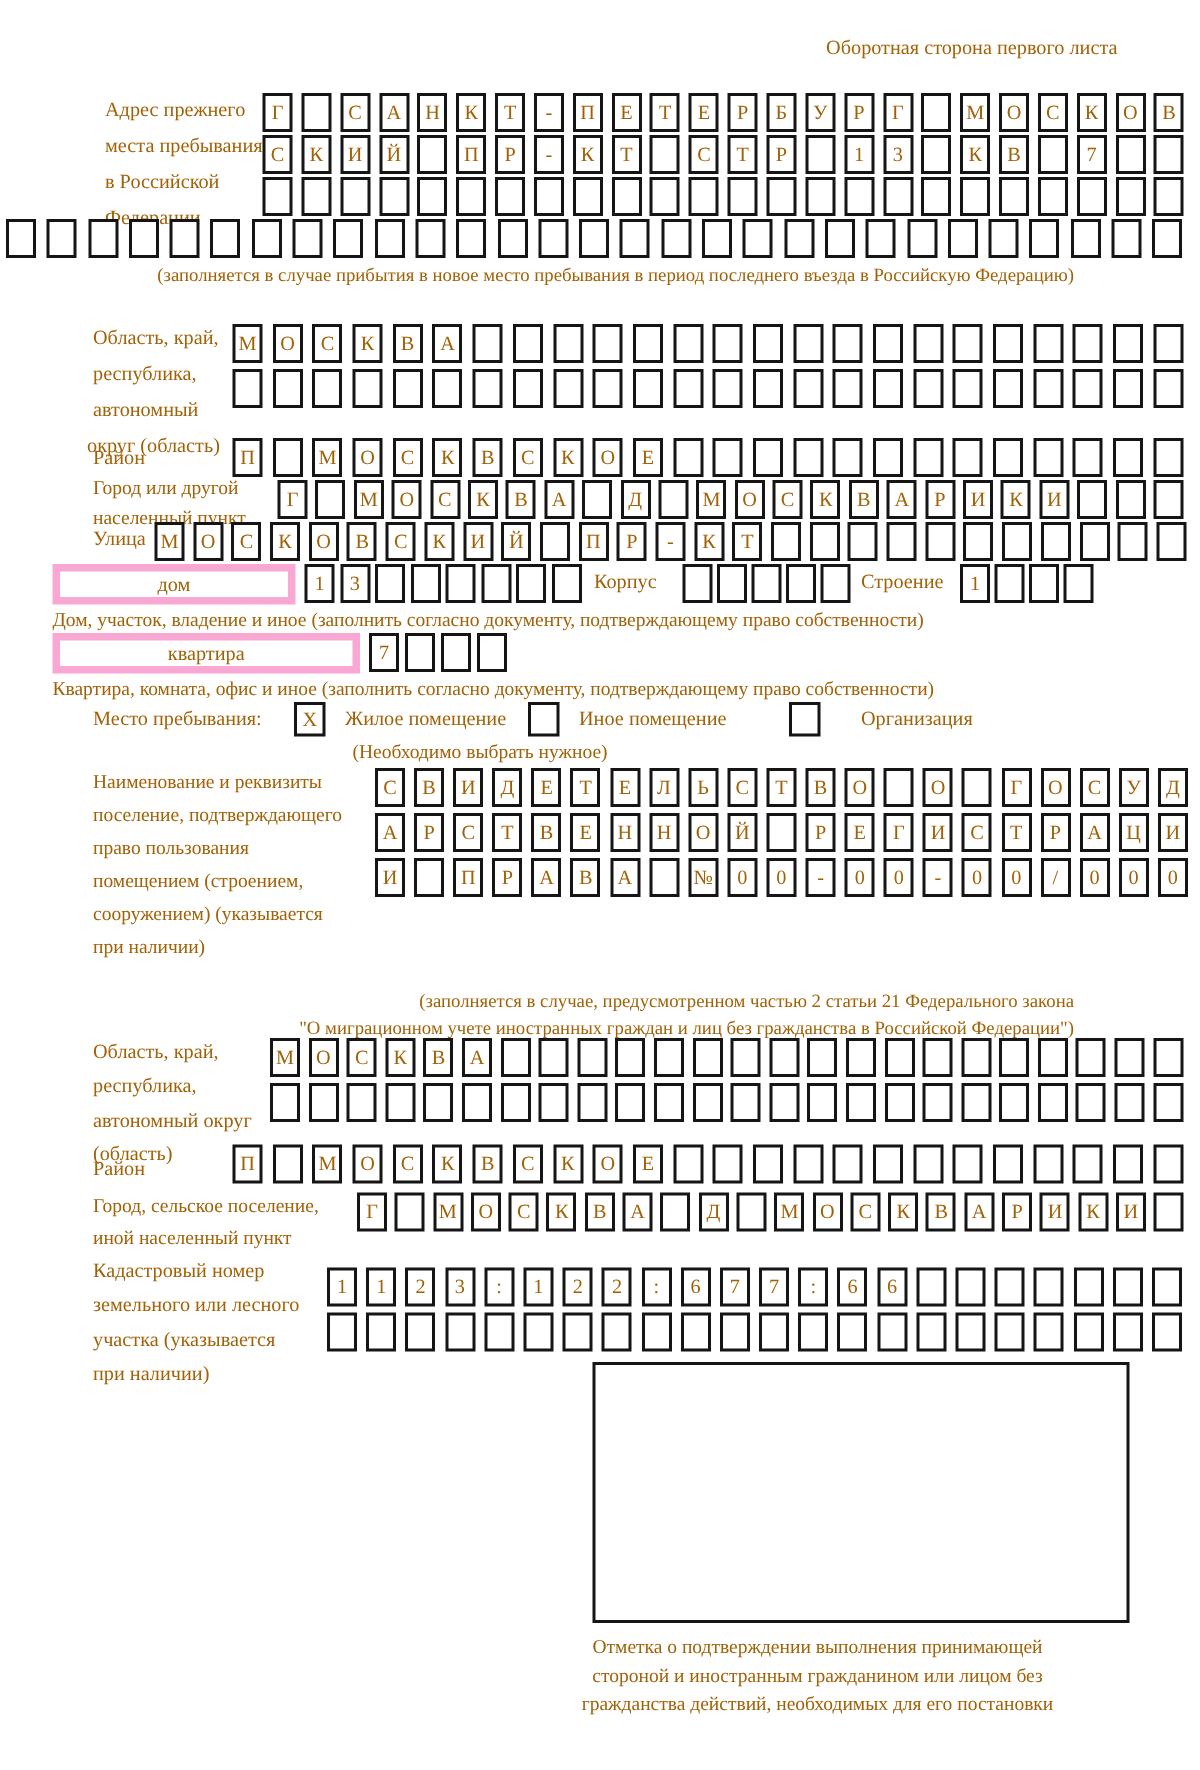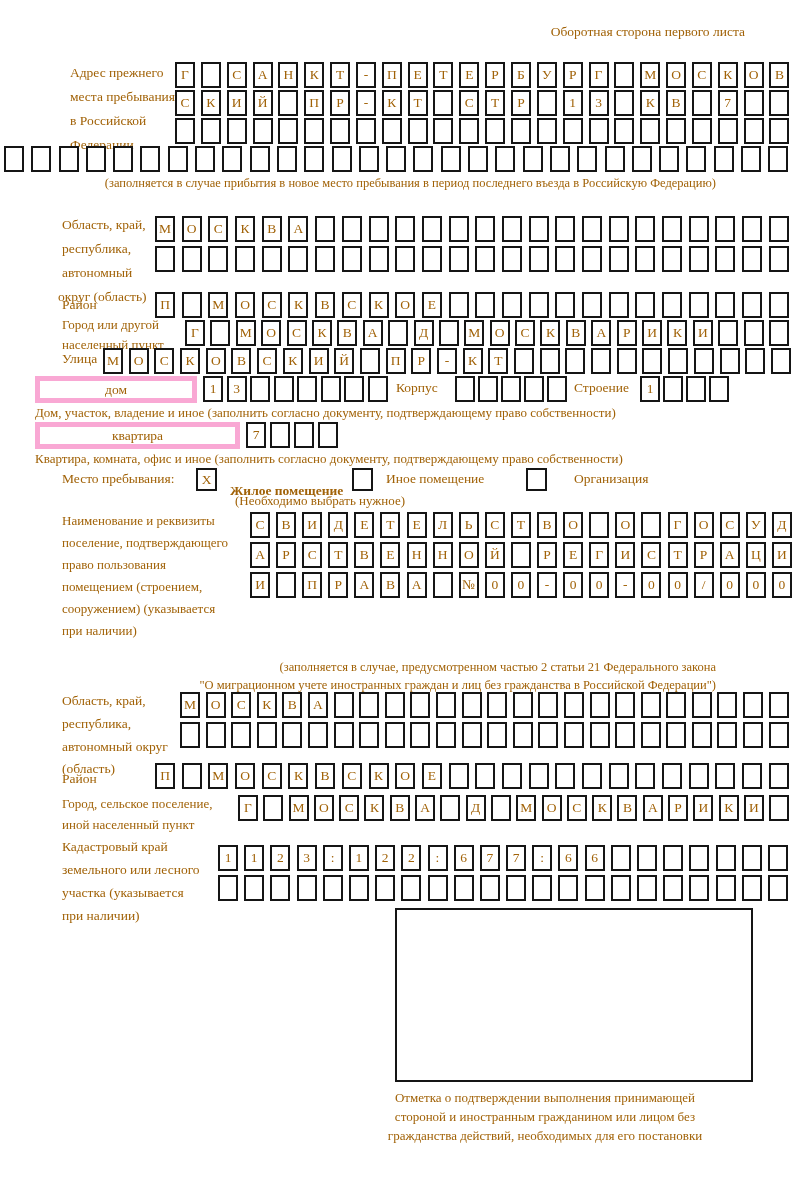--- a/index.html
+++ b/index.html
@@ -321,21 +321,21 @@
   <div class="row" style="left:246px;top:422px;gap:4px">
       <span class="cell">7</span>
       <span class="cell"></span>
       <span class="cell"></span>
       <span class="cell"></span>
     </div>
   <div class="lbl" style="left:35px;top:452px;font-size:13px;">Квартира, комната, офис и иное (заполнить согласно документу, подтверждающему право собственности)</div>
 
   <div class="lbl" style="left:62px;top:472px;">Место пребывания:</div>
   <div class="ckbox" style="left:196px;top:468px;">X</div>
-  <div class="lbl" style="left:230px;top:484px;font-weight:bold;">Жилое помещение</div>
+  <div class="lbl" style="left:230px;top:472px;">Жилое помещение</div>
   <div class="ckbox" style="left:352px;top:468px;"></div>
   <div class="lbl" style="left:386px;top:472px;">Иное помещение</div>
   <div class="ckbox" style="left:526px;top:468px;"></div>
   <div class="lbl" style="left:574px;top:472px;">Организация</div>
   <div class="lbl" style="left:235px;top:494px;font-size:13px;">(Необходимо выбрать нужное)</div>
 
   <div class="lbl" style="left:62px;top:514px;font-size:13px;">Наименование и реквизиты</div>
   <div class="lbl" style="left:62px;top:536px;font-size:13px;">поселение, подтверждающего</div>
   <div class="lbl" style="left:62px;top:558px;font-size:13px;">право пользования</div>
   <div class="lbl" style="left:62px;top:580px;font-size:13px;">помещением (строением,</div>
@@ -519,21 +519,21 @@
       <span class="cell">К</span>
       <span class="cell">В</span>
       <span class="cell">А</span>
       <span class="cell">Р</span>
       <span class="cell">И</span>
       <span class="cell">К</span>
       <span class="cell">И</span>
       <span class="cell"></span>
     </div>
 
-  <div class="lbl" style="left:62px;top:840px;">Кадастровый край</div>
+  <div class="lbl" style="left:62px;top:840px;">Кадастровый номер</div>
   <div class="lbl" style="left:62px;top:863px;">земельного или лесного</div>
   <div class="lbl" style="left:62px;top:886px;">участка (указывается</div>
   <div class="lbl" style="left:62px;top:909px;">при наличии)</div>
   <div class="row" style="left:218px;top:845px;gap:6.2px">
       <span class="cell">1</span>
       <span class="cell">1</span>
       <span class="cell">2</span>
       <span class="cell">3</span>
       <span class="cell">:</span>
       <span class="cell">1</span>

